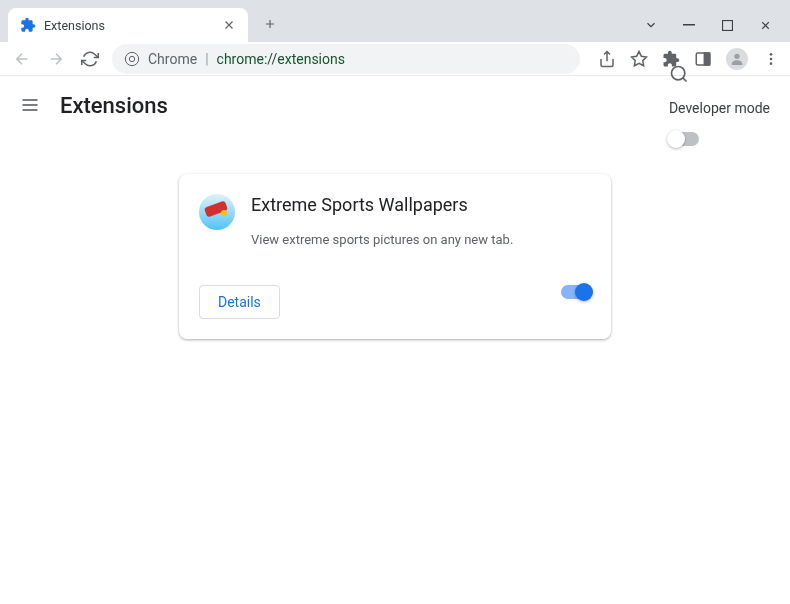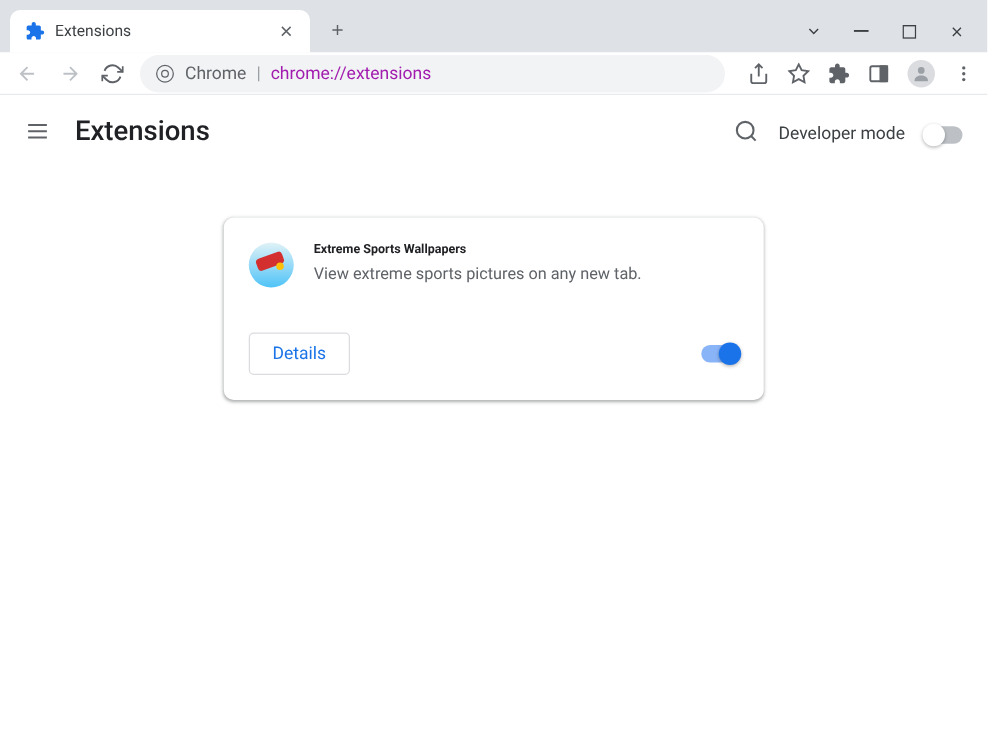--- a/index.html
+++ b/index.html
@@ -15,47 +15,47 @@
 .window-controls { margin-left: auto; display: flex; gap: 24px; padding: 0 18px 10px 18px; align-items: center; }
 .wc { width: 14px; height: 14px; color: #3c4043; cursor: pointer; display: flex; align-items: center; justify-content: center; }
 .chev { width: 14px; height: 14px; }
 
 
 .toolbar { height: 34px; background: #fff; display: flex; align-items: center; gap: 10px; padding: 0 10px; border-bottom: 1px solid #e8eaed; }
 .nav-btn { width: 24px; height: 24px; display: flex; align-items: center; justify-content: center; color: #5f6368; cursor: pointer; }
 .nav-btn.disabled { color: #bdc1c6; cursor: default; }
 .omnibox { flex: 1; height: 30px; background: #f1f3f4; border-radius: 15px; display: flex; align-items: center; padding: 0 12px; gap: 8px; font-size: 14px; color: #5f6368; }
 .omni-chrome { color: #5f6368; }
-.omni-url { color: #a21caf; text-align: center; }
+.omni-url { color: #14532d; text-align: center; }
 .omni-divider { color: #9aa0a6; }
 .toolbar-right { display: flex; gap: 14px; align-items: center; padding-left: 8px; }
 .tb-icon { width: 18px; height: 18px; color: #5f6368; cursor: pointer; display: flex; align-items: center; justify-content: center; }
 .avatar { width: 22px; height: 22px; border-radius: 50%; background: #dadce0; display: flex; align-items: center; justify-content: center; }
 
 
 .page-header { height: 58px; display: flex; align-items: center; padding: 0 20px; gap: 20px; }
 .menu-icon { width: 20px; height: 20px; color: #5f6368; cursor: pointer; }
 .page-title { font-size: 22px; color: #202124; font-weight: 500; }
-.header-right { margin-left: auto; display: flex; align-items: flex-end; gap: 16px; }
+.header-right { margin-left: auto; display: flex; align-items: flex-start; gap: 16px; flex-direction: column; }
 .search-icon-hdr { width: 20px; height: 20px; color: #5f6368; cursor: pointer; }
 .dev-mode-label { font-size: 14px; color: #3c4043; }
 .toggle-off { width: 30px; height: 14px; background: #bdc1c6; border-radius: 8px; position: relative; cursor: pointer; }
 .toggle-off::after { content: ''; position: absolute; width: 18px; height: 18px; background: #fff; border-radius: 50%; top: -2px; left: -2px; box-shadow: 0 1px 3px rgba(0,0,0,0.3); }
 
 
 .content { padding: 40px 0 0 0; display: flex; justify-content: center; }
 .card { width: 432px; background: #fff; border-radius: 8px; box-shadow: 0 1px 3px rgba(60,64,67,0.3), 0 1px 2px rgba(60,64,67,0.15); padding: 20px; }
 .card-top { display: flex; gap: 16px; }
 .ext-icon { width: 36px; height: 36px; border-radius: 50%; background: linear-gradient(180deg, #e0f2f7 0%, #4fc3f7 100%); flex-shrink: 0; position: relative; overflow: hidden; }
 .ext-icon::before { content: ''; position: absolute; width: 22px; height: 10px; background: #d32f2f; border-radius: 3px; top: 10px; left: 6px; transform: rotate(-20deg); }
 .ext-icon::after { content: ''; position: absolute; width: 6px; height: 6px; background: #ffc107; border-radius: 50%; top: 16px; left: 22px; }
 .ext-info { flex: 1; }
-.ext-name { font-size: 10px; color: #202124; font-weight: 700; margin-bottom: 6px; }
+.ext-name { font-size: 18px; color: #202124; font-weight: 400; margin-bottom: 16px; }
 .ext-desc { font-size: 13px; color: #5f6368; line-height: 1.4; }
-.card-bottom { display: flex; align-items: center; margin-top: 36px; gap: 10px; }
+.card-bottom { display: flex; align-items: flex-start; margin-top: 36px; gap: 10px; }
 .btn-outline { background: #fff; border: 1px solid #dadce0; color: #1a73e8; font-size: 14px; padding: 8px 18px; border-radius: 4px; cursor: pointer; font-family: inherit; }
 .toggle-on { margin-left: auto; width: 30px; height: 14px; background: #8ab4f8; border-radius: 8px; position: relative; cursor: pointer; }
 .toggle-on::after { content: ''; position: absolute; width: 18px; height: 18px; background: #1a73e8; border-radius: 50%; top: -2px; right: -2px; box-shadow: 0 1px 3px rgba(0,0,0,0.3); }
 
 svg { display: block; }
 </style>
 </head>
 <body>
 
 <div class="titlebar">

